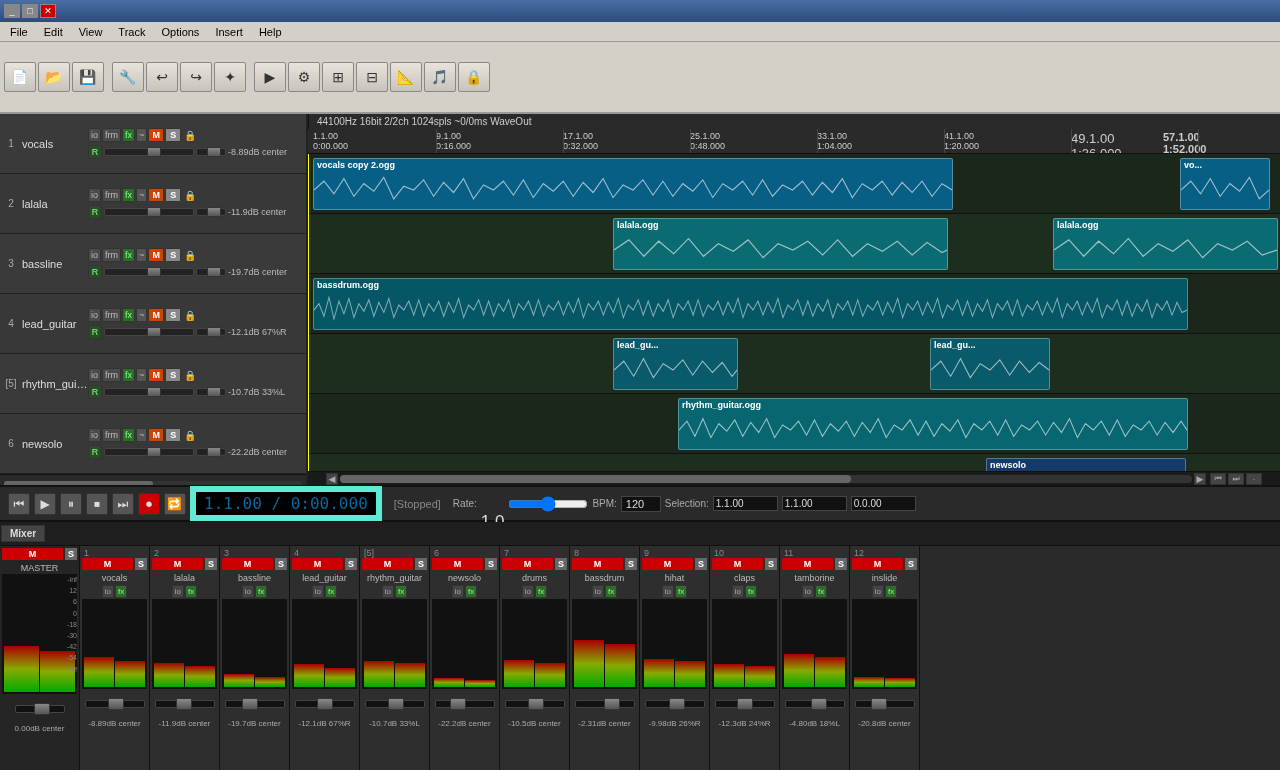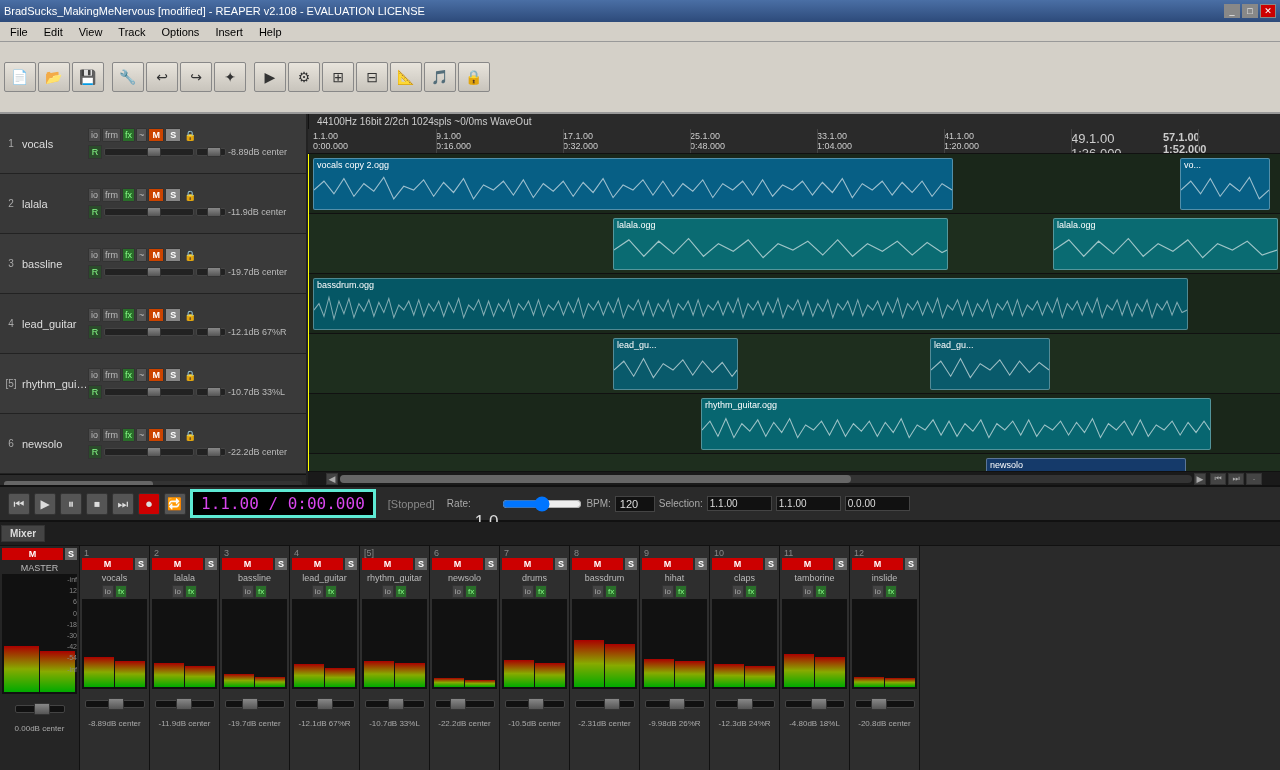--- a/index.html
+++ b/index.html
@@ -175,32 +175,33 @@
       overflow: hidden;
       display: flex;
       flex-direction: column;
     }
     .clip-header {
       font-size: 9px;
       padding: 1px 3px;
       color: #fff;
       white-space: nowrap;
       overflow: hidden;
+      font-weight: bold;
     }
     .clip-wave {
       flex: 1;
       overflow: hidden;
       position: relative;
     }
 
     .clip-vocals { background: rgba(0,120,180,0.7); }
     .clip-lalala { background: rgba(0,140,160,0.65); justify-content: space-between; }
     .clip-bassline { background: rgba(0,100,120,0.8); }
     .clip-guitar { background: rgba(0,110,140,0.7); }
-    .clip-rhythm { background: rgba(0,130,150,0.7); margin-left: 23px; }
+    .clip-rhythm { background: rgba(0,130,150,0.7); }
     .clip-newsolo { background: rgba(20,60,120,0.85); }
 
     
     #transport {
       height: 35px;
       background: #2a2a2a;
       border-top: 2px solid #111;
       display: flex;
       align-items: center;
       padding: 0 8px;
@@ -209,25 +210,25 @@
     }
     .transport-btn {
       width: 22px; height: 22px;
       background: #555; border: 1px solid #333;
       display: flex; align-items: center; justify-content: center;
       cursor: pointer; color: #ddd; font-size: 12px; border-radius: 2px;
     }
     .transport-btn.record { background: #c00; }
     #position-display {
       background: #000;
-      color: #d946ef;
+      color: #0369a1;
       padding: 2px 8px;
       font-size: 16px;
       font-family: monospace;
-      border: 3px solid #5eead4;
+      border: 6px solid #5eead4;
       min-width: 180px;
     }
     #status-display {
       color: #888; font-size: 11px; padding: 0 8px;
     }
     .transport-label { color: #aaa; font-size: 10px; }
     .transport-value { color: #ddd; font-size: 17px; margin-top: 36px; }
     .bpm-input {
       background: #111; color: #ddd; border: 1px solid #444;
       width: 40px; padding: 1px 4px; font-size: 11px;
@@ -376,21 +377,20 @@
     .top-right-info {
       position: absolute; right: 0; top: 0;
       background: #2a2a2a; color: #ccc; font-size: 10px;
       padding: 2px 8px; border-left: 1px solid #111;
     }
   </style>
 </head>
 <body>
 
 <div id="titlebar">
-  <span>BradSucks_MakingMeNervous [modified] - REAPER v2.108 - EVALUATION LICENSE</span>
   <div id="titlebar-controls">
     <div class="title-btn minimize">_</div>
     <div class="title-btn maximize">□</div>
     <div class="title-btn close">✕</div>
   </div>
 </div>
 
 <div id="menubar">
   <span class="menu-item">File</span>
   <span class="menu-item">Edit</span>

